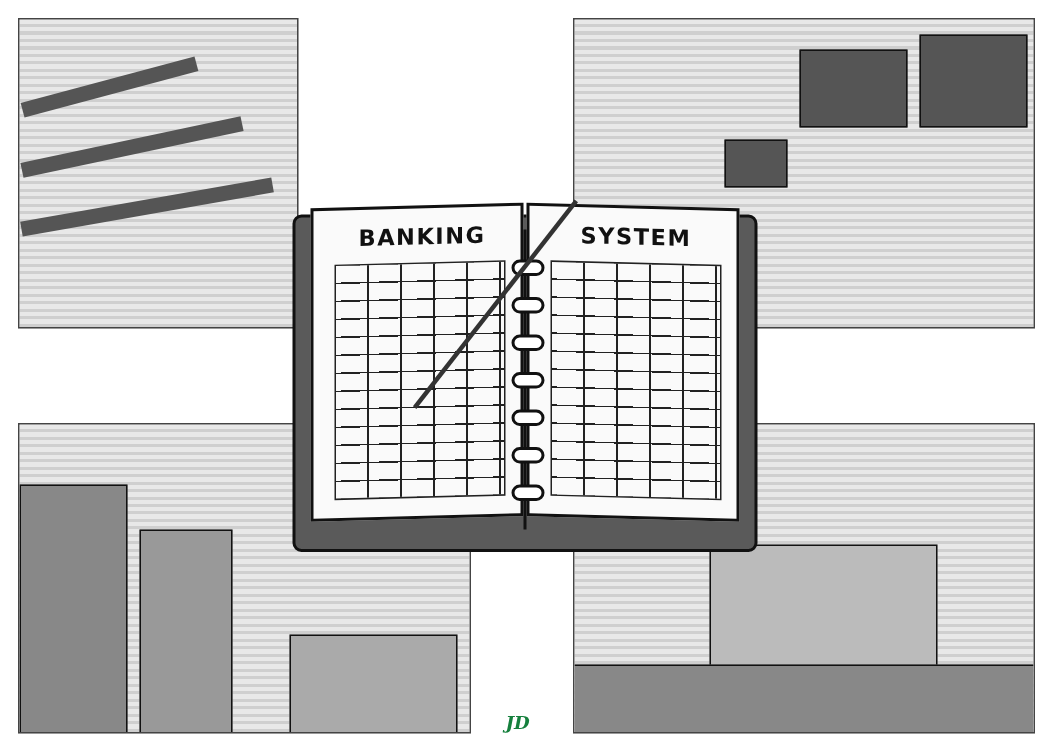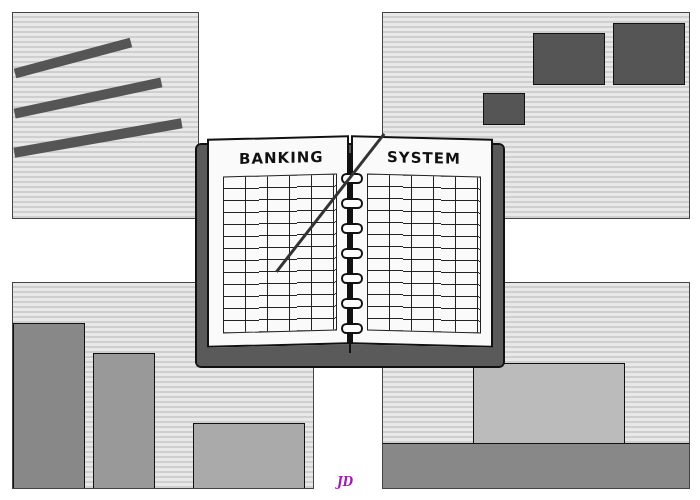--- a/index.html
+++ b/index.html
@@ -19,21 +19,21 @@
   .pl .ttl{left:30px;}
   .pr .ttl{left:34px;}
   .grid{position:absolute;left:14px;right:10px;top:36px;bottom:12px;
     background:
       repeating-linear-gradient(0deg,transparent 0 11px,#222 11px 12px),
       repeating-linear-gradient(90deg,transparent 0 21px,#222 21px 22px);
     border:1px solid #222;}
   .spine{position:absolute;left:154px;top:20px;width:2px;height:200px;background:#111;}
   .ring{position:absolute;left:146px;width:18px;height:7px;border:2px solid #111;border-radius:6px;background:#fff;}
   .pen{position:absolute;left:88px;top:0;width:3px;height:175px;background:#333;transform-origin:top left;transform:translate(100px,0) rotate(38deg);}
-  .sig{position:absolute;left:337px;top:475px;font:bold italic 12px "DejaVu Serif",serif;color:#a21caf;}
+  .sig{position:absolute;left:337px;top:475px;font:bold italic 12px "DejaVu Serif",serif;color:#15803d;}
   .bar{position:absolute;background:#555;}
 </style>
 </head>
 <body>
 
 <div class="panel p-tl">
   <div class="sky" style="height:205px"></div>
   <div class="bar" style="left:0;top:40px;width:120px;height:10px;transform:rotate(-15deg)"></div>
   <div class="bar" style="left:0;top:80px;width:150px;height:10px;transform:rotate(-12deg)"></div>
   <div class="bar" style="left:0;top:120px;width:170px;height:10px;transform:rotate(-10deg)"></div>

